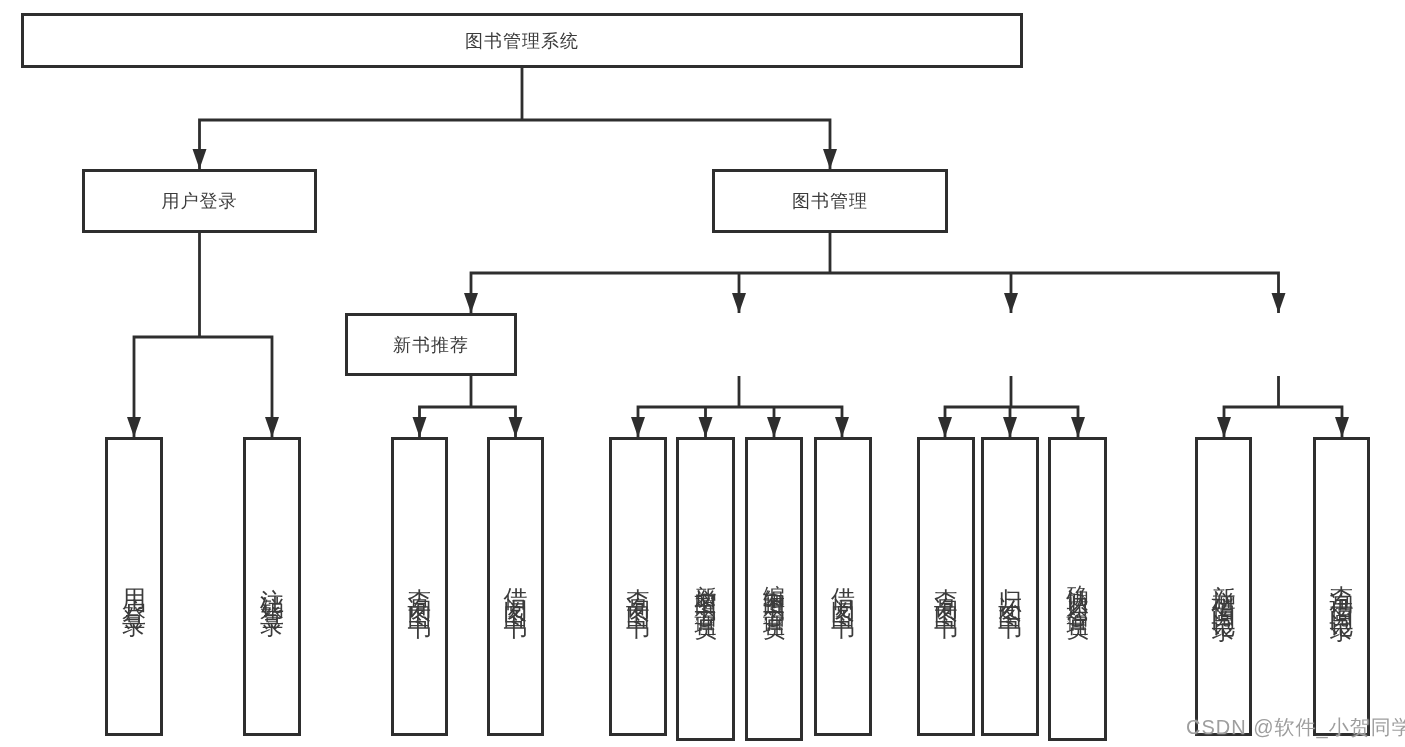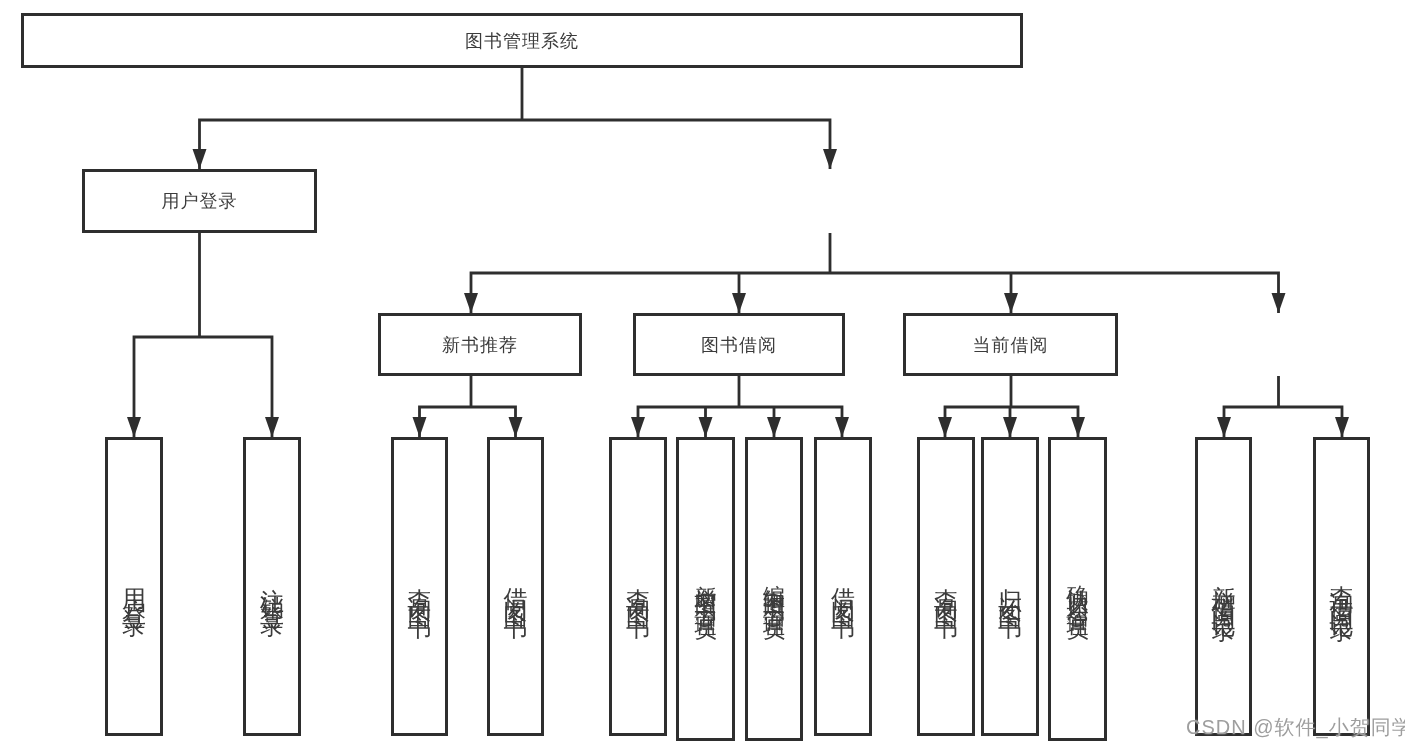--- a/index.html
+++ b/index.html
@@ -100,29 +100,26 @@
     </g>
   </svg>
 
   <div class="node" style="left:21px;top:13px;width:1002px;height:55px">
     <span class="htext">图书管理系统</span>
   </div>
 
   <div class="node" style="left:82px;top:169px;width:235px;height:64px">
     <span class="htext">用户登录</span>
   </div>
+  <div class="node" style="left:712px;top:169px;width:236px;height:64px">
+    <span class="htext">图书管理</span>
+  </div>
 
-  <div class="node" style="left:378px;top:313px;width:204px;height:63px">
+  <div class="node" style="left:345px;top:313px;width:172px;height:63px">
     <span class="htext">新书推荐</span>
-  </div>
-  <div class="node" style="left:633px;top:313px;width:212px;height:63px">
-    <span class="htext">图书借阅</span>
-  </div>
-  <div class="node" style="left:903px;top:313px;width:215px;height:63px">
-    <span class="htext">当前借阅</span>
   </div>
 
   <div class="node" style="left:105px;top:437px;width:58px;height:299px">
     <span class="vtext">用户登录</span>
   </div>
   <div class="node" style="left:243px;top:437px;width:58px;height:299px">
     <span class="vtext">注销登录</span>
   </div>
 
   <div class="node" style="left:391px;top:437px;width:57px;height:299px">

